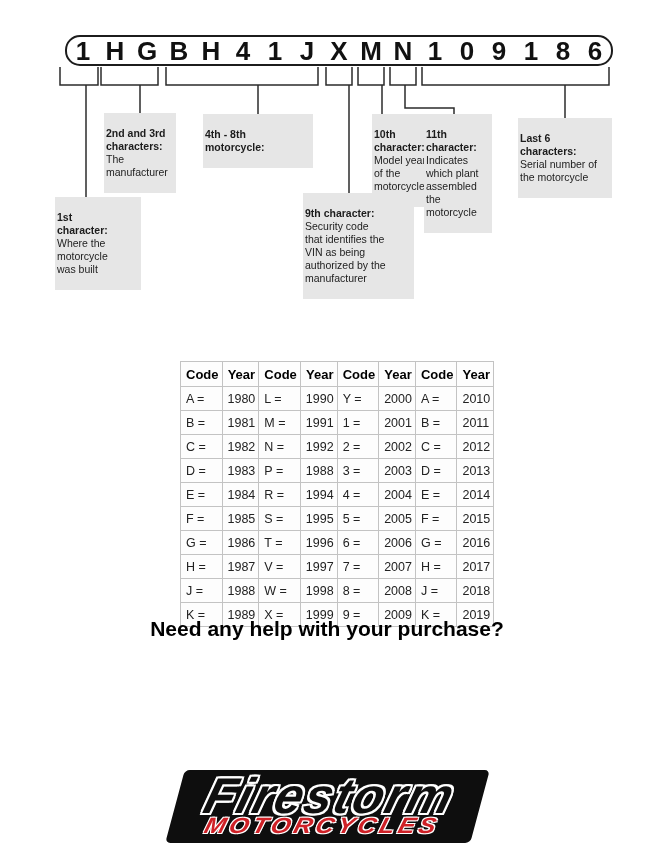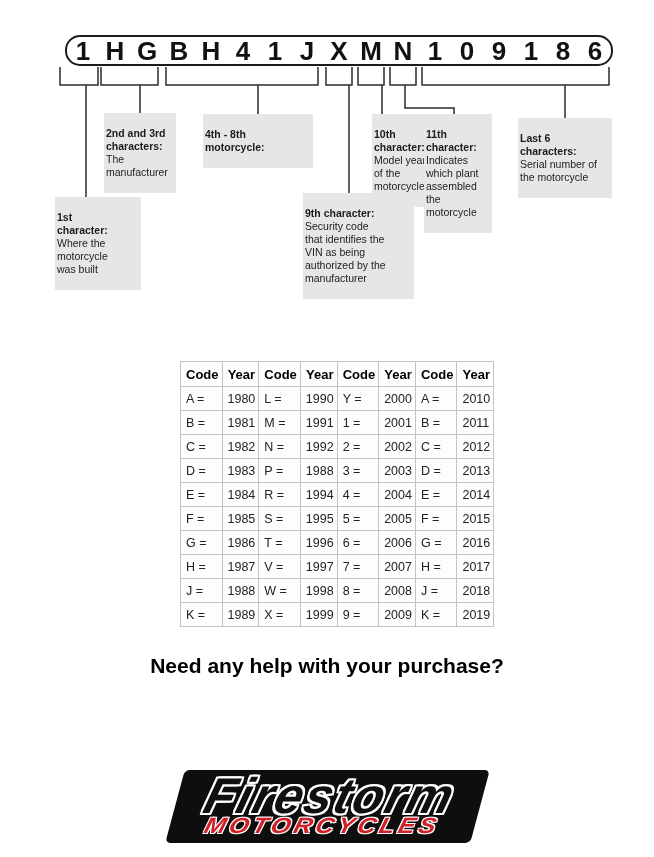--- a/index.html
+++ b/index.html
@@ -25,21 +25,21 @@
   
   .source-note{position:absolute;left:57px;top:297px;font-size:11.5px;color:#111;white-space:pre;}
 
   
   .year-table{position:absolute;left:180px;top:361px;border-collapse:collapse;background:#fdfdfd;}
   .year-table th,.year-table td{border:1px solid #c3c3c3;font-size:12.5px;text-align:left;
            padding:4.5px 3px 4.5px 5px;width:27px;white-space:nowrap;color:#222;}
   .year-table th{font-size:13px;font-weight:bold;color:#000;text-align:center;}
 
   
-  .help-text{position:absolute;left:0;top:653px;width:654px;text-align:center;
+  .help-text{position:absolute;left:0;top:616px;width:654px;text-align:center;
              font-size:21px;font-weight:bold;line-height:25px;color:#000;}
 
   
   .logo-wrap{position:absolute;left:0;top:770px;width:654px;display:flex;justify-content:center;}
   .logo-blob{background:#0e0e0e;transform:skewX(-15deg);border-radius:5px;
              padding:2px 28px 7px 28px;text-align:center;}
   .logo-word{font-style:italic;font-weight:bold;font-size:50px;line-height:48px;
              letter-spacing:2px;color:#101010;-webkit-text-stroke:2.5px #ffffff;
              paint-order:stroke fill;
              text-shadow:-2px -2px 0 #fff,2px -2px 0 #fff,-2px 2px 0 #fff,2px 2px 0 #fff,

